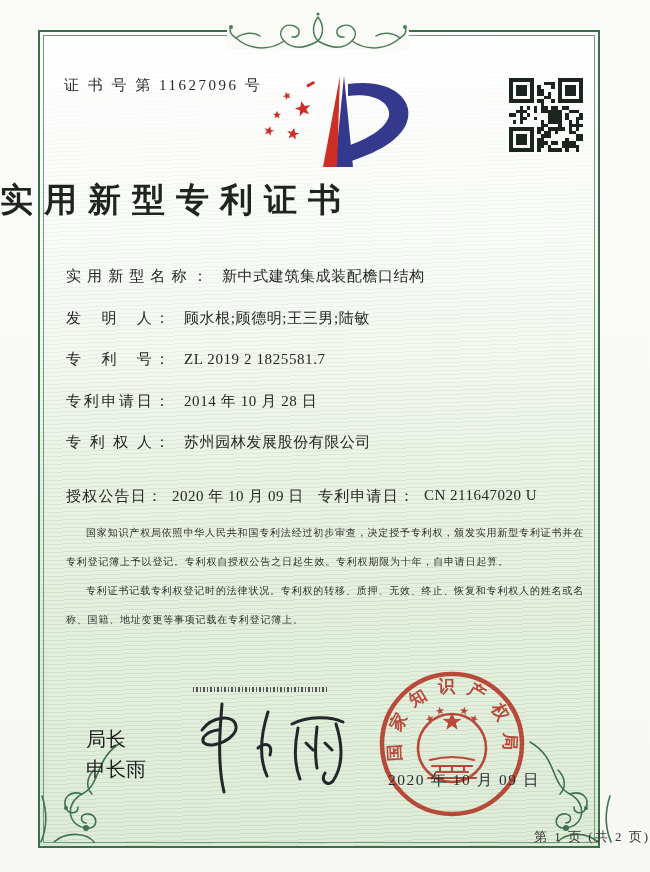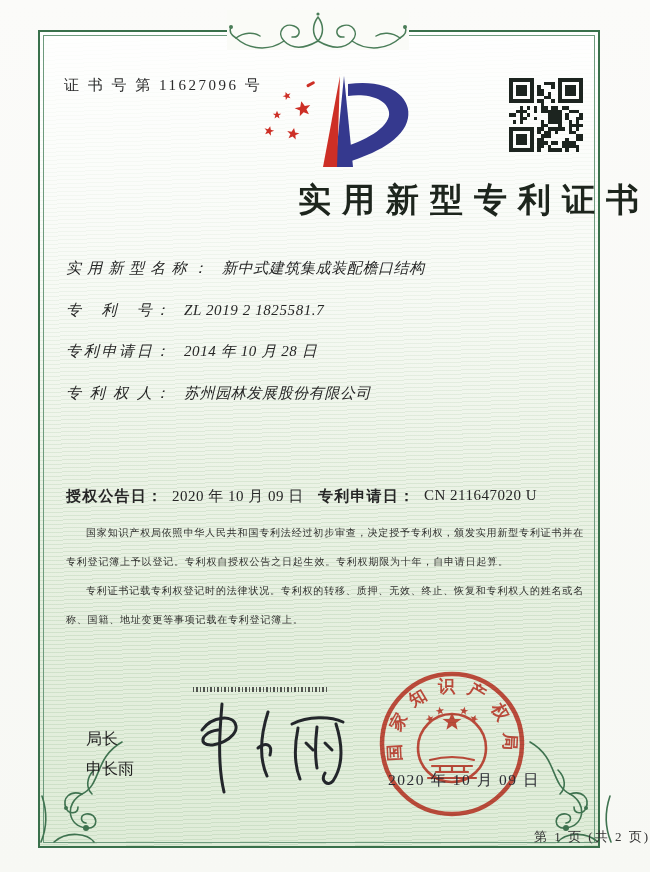--- a/index.html
+++ b/index.html
@@ -16,36 +16,36 @@
     border:2px solid #39704b;
     outline:1px solid #6d9a7d;
     outline-offset:-6px;
     background:
       linear-gradient(180deg,rgba(255,255,255,.95) 0%,rgba(255,255,255,.55) 30%,rgba(244,249,241,.15) 55%,rgba(233,242,228,0) 75%),
       repeating-linear-gradient(178deg,rgba(170,200,165,.35) 0 1px,rgba(255,255,255,0) 1px 4px),
       linear-gradient(180deg,#f4f8f1 0%,#e9f1e3 55%,#dfecd8 100%);
   }
   .abs{position:absolute;}
   .cert-number{left:64px;top:76px;font-size:15px;letter-spacing:2.5px;color:#2a2a2a;}
-  .title{left:0;top:178px;width:650px;text-align:right;font-size:33px;font-weight:700;
+  .title{left:0;top:178px;width:650px;text-align:left;font-size:33px;font-weight:700;
          letter-spacing:11px;color:#1d251d;}
-  .fields{left:66px;top:256px;width:520px;font-style:italic;}
+  .fields{left:66px;top:264px;width:520px;}
   .field-row{display:flex;align-items:baseline;margin-bottom:16.5px;font-size:15px;line-height:25px;color:#262626;}
   .field-label{display:inline-block;width:104px;text-align:justify;text-align-last:justify;letter-spacing:.5px;}
   .field-row.wide .field-label{width:142px;}
   .field-value{margin-left:14px;letter-spacing:.6px;}
   .grant-row{left:66px;top:487px;width:520px;font-size:15px;color:#262626;}
   .grant-left{position:absolute;left:0;top:0;display:flex;}
   .grant-right{position:absolute;left:252px;top:0;display:flex;}
-  .grant-label{display:inline-block;width:96px;text-align:justify;text-align-last:justify;font-weight:bold;}
+  .grant-label{display:inline-block;width:96px;text-align:justify;text-align-last:justify;}
   .grant-value{margin-left:10px;letter-spacing:.5px;}
   .body-text{left:66px;top:518px;width:518px;font-size:10px;line-height:29px;color:#30302e;
              text-align:justify;letter-spacing:.8px;}
   .body-text p{margin:0;text-indent:2em;}
-  .signer{left:86px;top:724px;font-size:16px;color:#222;line-height:30px;}
+  .signer{left:86px;top:724px;font-size:20px;color:#222;line-height:30px;}
   .footer{left:0;top:828px;width:650px;text-align:right;font-size:13px;letter-spacing:2px;color:#333;}
   .seal-date{left:388px;top:770px;font-size:15.5px;letter-spacing:1.5px;color:#2b2b33;z-index:6;}
   .barcode{left:193px;top:687px;width:136px;height:5px;opacity:.75;
            background:repeating-linear-gradient(90deg,#222 0 1px,transparent 1px 3px,#222 3px 5px,transparent 5px 7px);}
   svg{display:block;}
   .seal-wrap{left:366px;top:664px;z-index:5;mix-blend-mode:multiply;}
   .sig-wrap{left:192px;top:698px;z-index:4;}
   .logo-wrap{left:256px;top:74px;}
   .qr-wrap{left:509px;top:78px;}
   .orn-top{left:205px;top:8px;}
@@ -359,20 +359,24 @@
   </div>
 
   <div class="abs title">实用新型专利证书</div>
 
   <div class="abs fields">
     <div class="field-row wide">
       <span class="field-label">实用新型名称：</span>
       <span class="field-value">新中式建筑集成装配檐口结构</span>
     </div>
     <div class="field-row">
+      <span class="field-label">发　明　人：</span>
+      <span class="field-value">顾水根;顾德明;王三男;陆敏</span>
+    </div>
+    <div class="field-row">
       <span class="field-label">专　利　号：</span>
       <span class="field-value">ZL 2019 2 1825581.7</span>
     </div>
     <div class="field-row">
       <span class="field-label">专利申请日：</span>
       <span class="field-value">2014 年 10 月 28 日</span>
     </div>
     <div class="field-row">
       <span class="field-label">专 利 权 人：</span>
       <span class="field-value">苏州园林发展股份有限公司</span>

